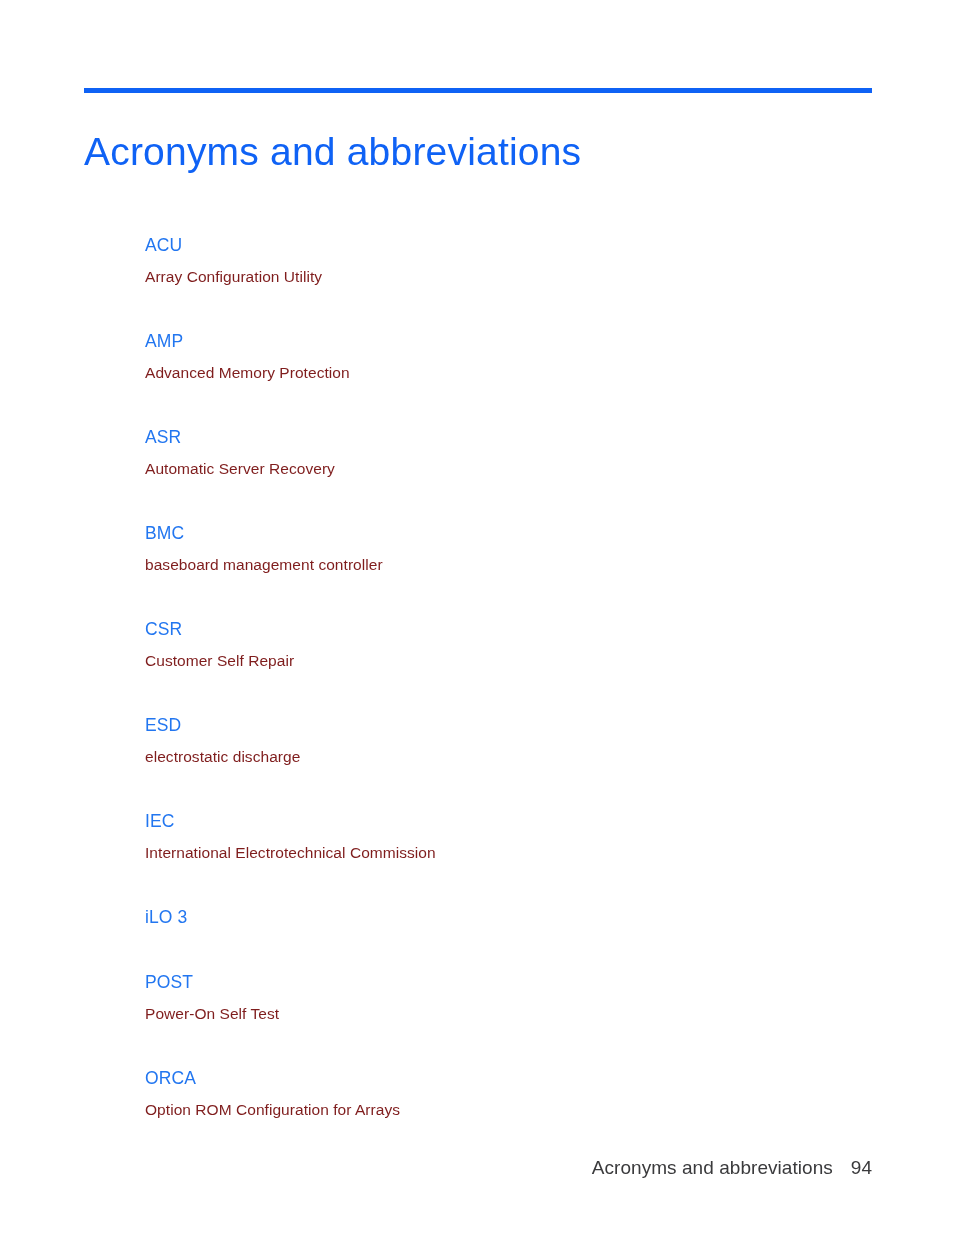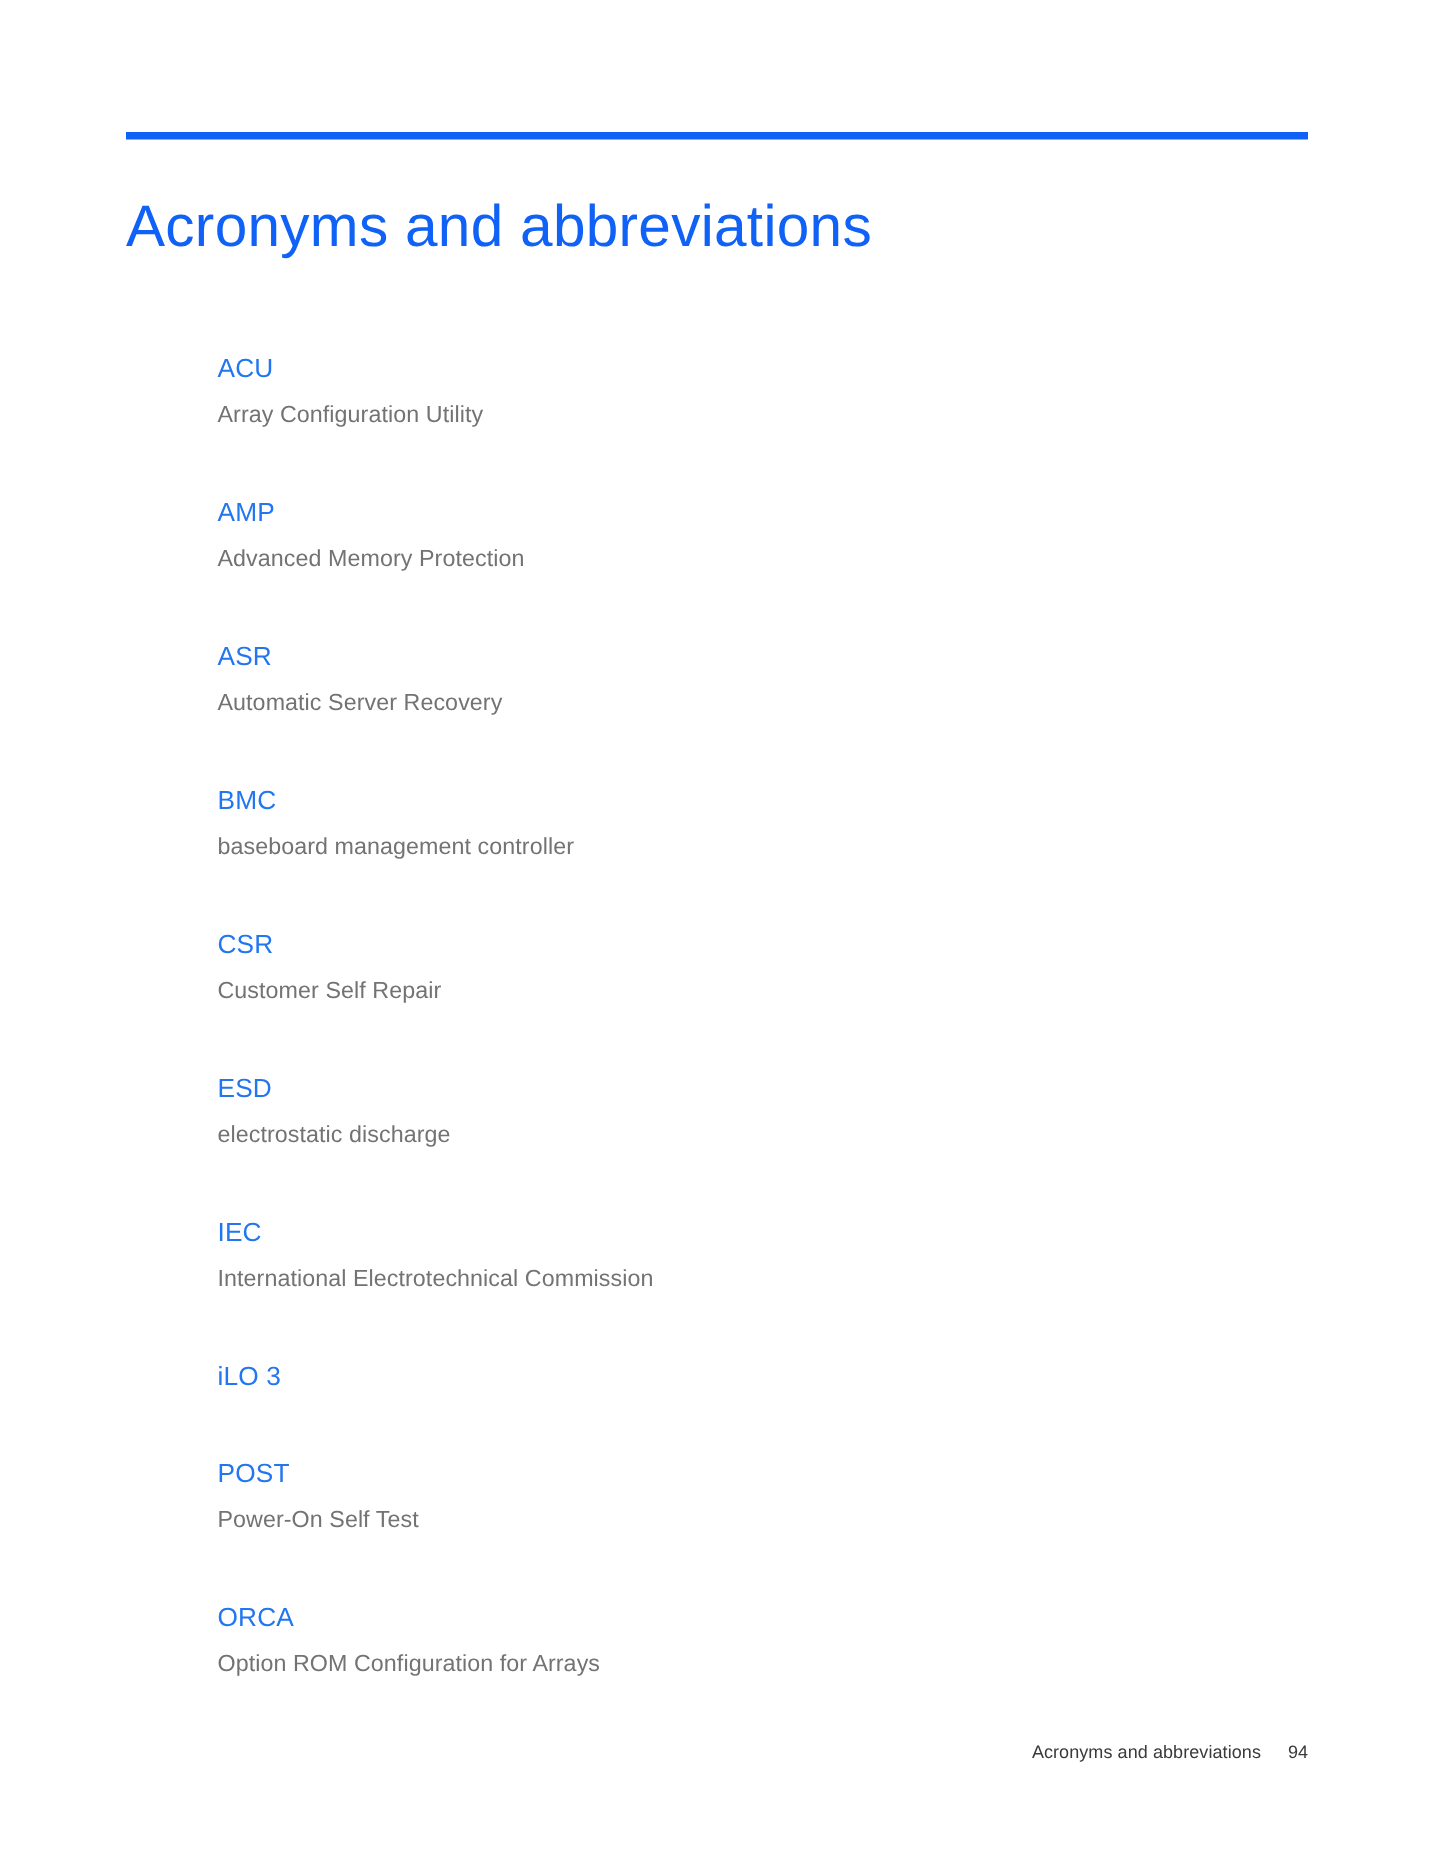--- a/index.html
+++ b/index.html
@@ -63,34 +63,34 @@
     font-size: 17.5px;
     line-height: 22px;
     color: #2276f0;
     font-weight: 400;
     letter-spacing: 0.1px;
     margin: 0 0 10px 0;
   }
   .entry-def {
     font-size: 15.5px;
     line-height: 21px;
-    color: #737373;
+    color: #7f1d1d;
     font-weight: 400;
     letter-spacing: 0.05px;
     margin: 0;
   }
 
   
   .footer {
     position: absolute;
     left: 84px;
     top: 1158px;
     width: 788px;
     text-align: right;
-    font-size: 12px;
+    font-size: 19px;
     line-height: 20px;
     color: #3a3a3c;
     white-space: nowrap;
   }
   .footer-label {
     letter-spacing: 0.05px;
   }
   .footer-pageno {
     display: inline-block;
     margin-left: 18px;

